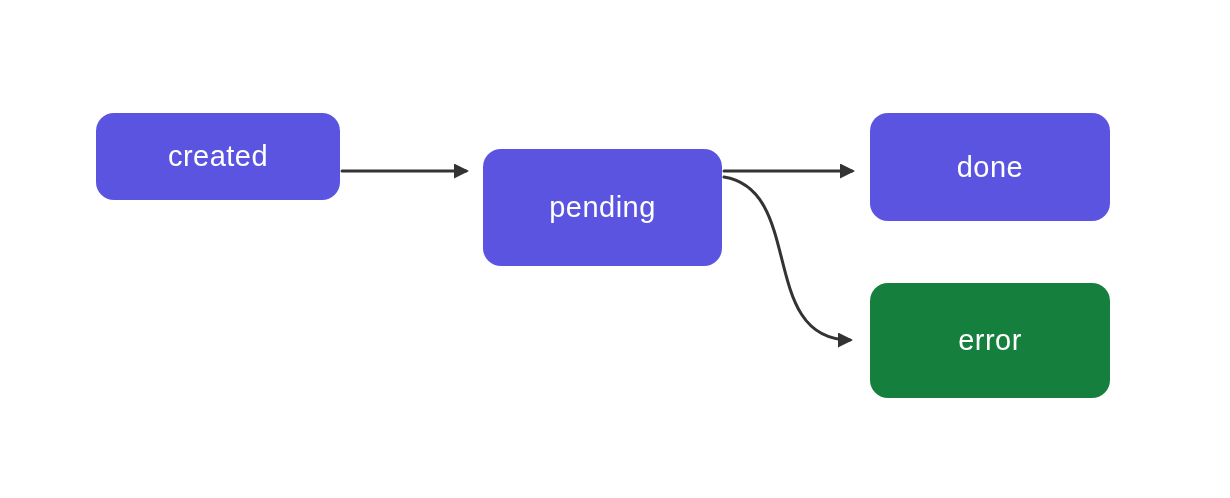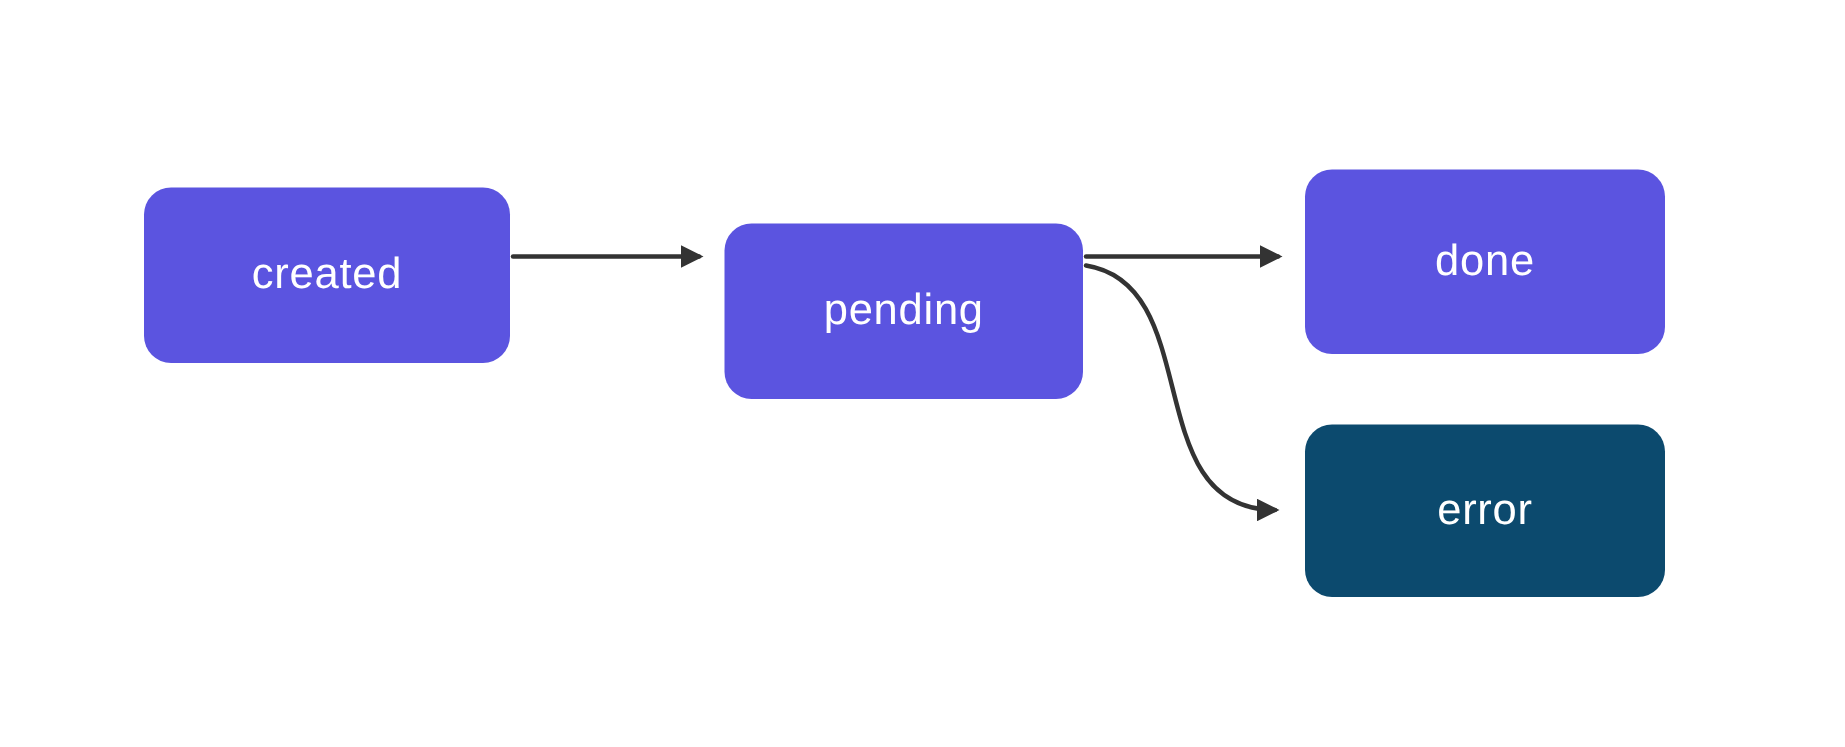--- a/index.html
+++ b/index.html
@@ -28,32 +28,31 @@
     display: flex;
     align-items: center;
     justify-content: center;
     color: #ffffff;
     font-size: 29px;
     letter-spacing: 0.5px;
     box-sizing: border-box;
   }
   .node-created {
     left: 96px;  top: 113px;
-    width: 244px; height: 117px;
+    width: 244px; height: 87px;
     background: #5b54e0;
-    margin-top: 12px;
   }
   .node-pending {
     left: 483px; top: 113px;
     width: 239px; height: 117px;
     background: #5b54e0;
   }
   .node-done {
     left: 870px; top: 113px;
-    width: 240px; height: 123px;
+    width: 240px; height: 108px;
     background: #5b54e0;
   }
   .node-error {
     left: 870px; top: 283px;
     width: 240px; height: 115px;
     background: #63c397;
   }
   .edge-path {
     fill: none;
     stroke: #333333;
@@ -85,17 +84,17 @@
   </div>
 
   <div class="node node-pending" style="background: rgb(91, 84, 224); margin-top: 36px;">
     <span>pending</span>
   </div>
 
   <div class="node node-done" style="background: rgb(91, 84, 224);">
     <span>done</span>
   </div>
 
-  <div class="node node-error" style="background: #0c4a6e;">
+  <div class="node node-error" style="background: #15803d;">
     <span>error</span>
   </div>
 
 </div>
 
 </body></html>

